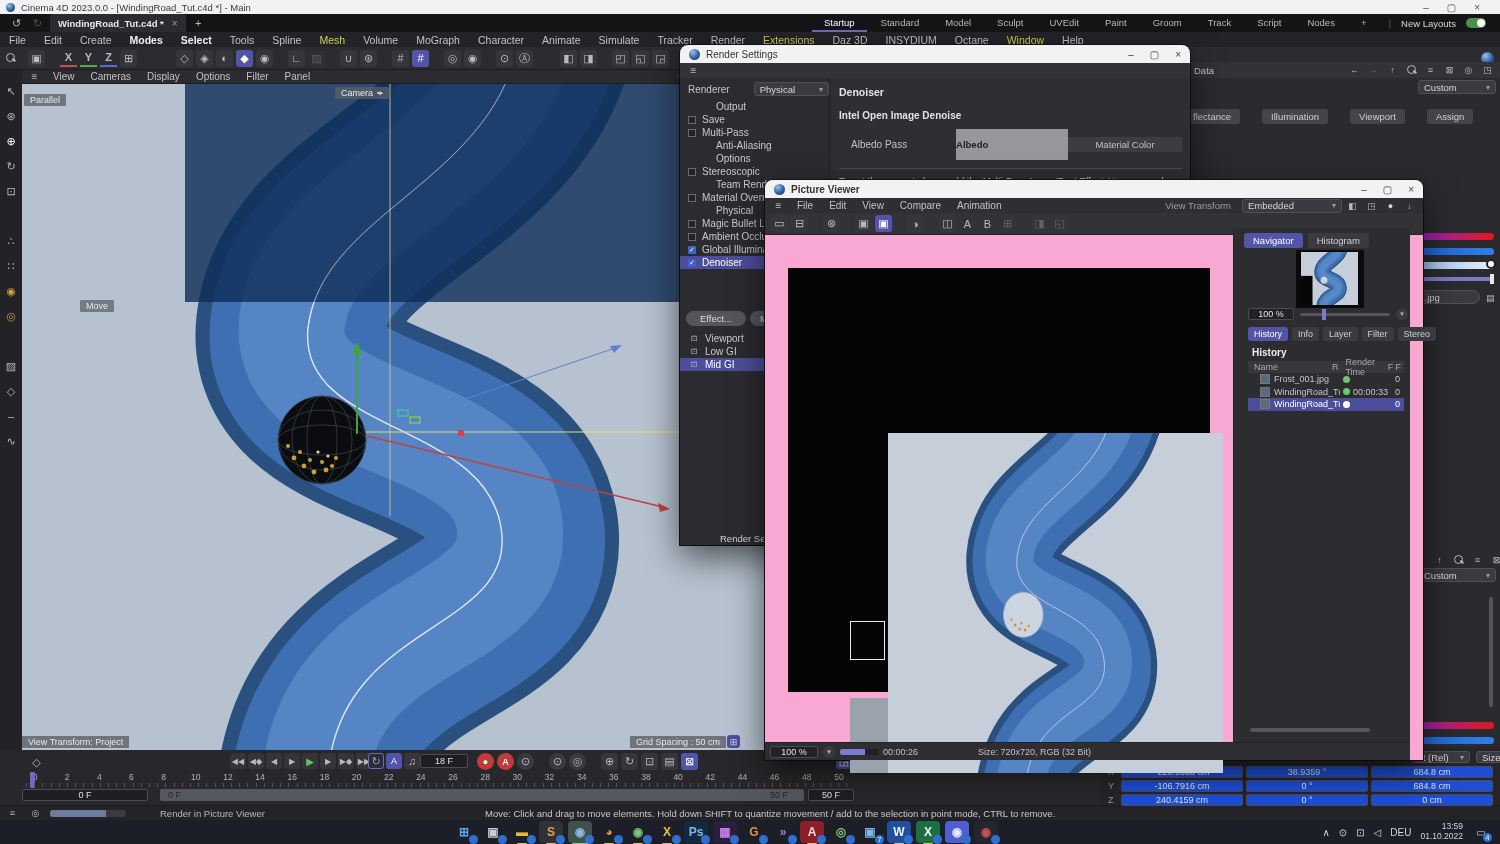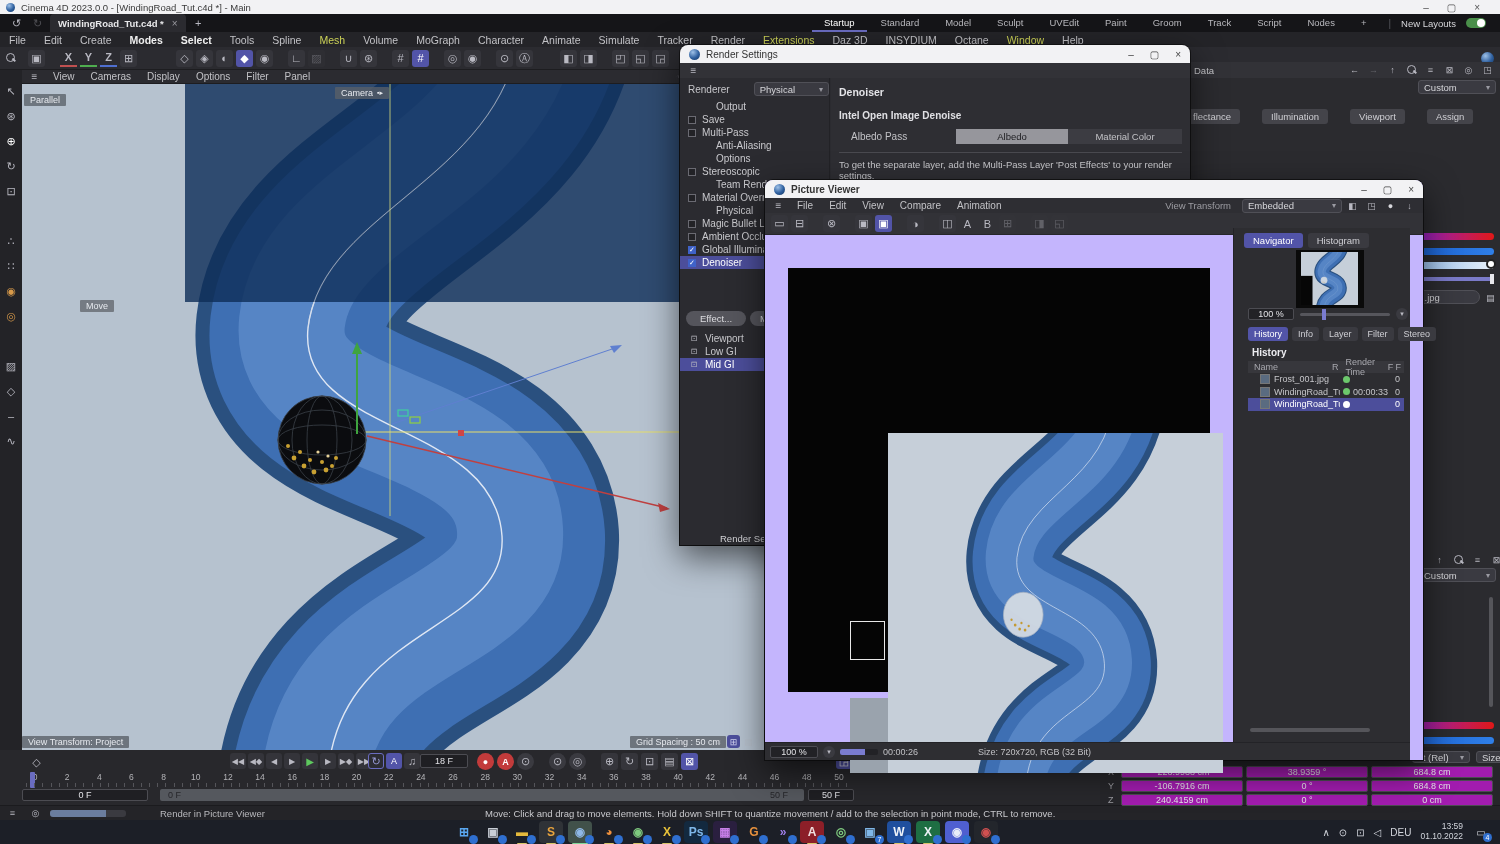--- a/index.html
+++ b/index.html
@@ -47,21 +47,21 @@
 .tr-row.green-dot .dot{background:#6cc86c}
 .tr-row.white-dot .dot{background:#fff}
 .thumbic{width:10px;height:10px;background:#5a6b80;border:1px solid #777;margin:0 4px 0 12px;flex:0 0 auex}
 .tapp{position:relative;width:24px;height:22px;display:flex;align-items:center;justify-content:center;border-radius:4px;font-size:12px;font-weight:bold}
 .tapp.open::after{content:"";position:absolute;bottom:-2px;left:7px;right:7px;height:2px;background:#d8c66a;border-radius:2px}
 .tapp.active{background:#41514a}
 .tapp.active::after{content:"";position:absolute;bottom:-2px;left:4px;right:4px;height:2px;background:#7fd89a;border-radius:2px}
 .tapp .bdg{position:absolute;right:-2px;bottom:-1px;background:#2f6fd0;color:#fff;font-size:7px;font-weight:normal;border-radius:50%;width:9px;height:9px;display:flex;align-items:center;justify-content:center}
 .gradbar{height:7px;border-radius:4px}
 .colhdr{font-size:9px;color:#a8a8ae}
-.field{background:#a21caf;border:1px solid #4c4c52;border-radius:2px;color:#e2e2e6;font-size:9px;display:flex;align-items:center;justify-content:center;height:12px}
+.field{background:#1d4ed8;border:1px solid #4c4c52;border-radius:2px;color:#e2e2e6;font-size:9px;display:flex;align-items:center;justify-content:center;height:12px}
 </style>
 </head>
 <body>
 
 <div id="root">
 
 <svg width="0" height="0" style="position:absolute">
 <defs>
 <symbol id="roadOnly" viewBox="0 0 743 666">
   <path d="M518 -90 C508 90 290 112 275 242 C262 356 488 332 496 452 C502 556 309 540 295 710" fill="none" stroke="#2a507f" stroke-width="202"></path>
@@ -637,30 +637,30 @@
 
     </div>
     <span class="abs" style="left:40px;top:455px;color:#d2d2d6;font-size:9.5px">Render Settin</span>
   </div>
 
   <div class="abs" style="left:151px;top:33px;width:359px;height:467px;background:#2e2e33;padding:6px 8px">
     <div style="color:#e4e4e8;font-size:10.5px;font-weight:bold;padding-top:2px">Denoiser</div>
     <div style="color:#e0e0e4;font-size:10px;font-weight:bold;padding-top:12px">Intel Open Image Denoise</div>
     <div class="flex" style="padding-top:8px;gap:0">
       <span style="color:#c2c2c6;width:118px;padding-left:12px">Albedo Pass</span>
-      <span style="background:#96969c;color:#202024;font-weight:normal;width:113px;text-align:center;padding:2px 0;font-size:9.5px">Albedo</span>
+      <span style="background:#96969c;color:#202024;font-weight:bold;width:113px;text-align:left;padding:10px 0;font-size:9.5px">Albedo</span>
       <span style="background:#3c3c42;color:#c2c2c6;width:115px;text-align:center;padding:2px 0;font-size:9.5px">Material Color</span>
     </div>
     <div style="border-top:1px solid #4a4a50;margin-top:8px"></div>
     <div style="color:#c6c6ca;font-size:9.5px;padding-top:6px">To get the separate layer, add the Multi-Pass Layer 'Post Effects' to your render settings.</div>
     <div style="color:#c6c6ca;font-size:9.5px;padding-top:5px">For best results, add the corresponding Albedo and the 'Material Normal' Multi-Passes.</div>
   </div>
 </div>
 
-<div class="win" style="left:765px;top:180px;width:658px;height:580px;z-index:6;background:#c4b5fd">
+<div class="win" style="left:765px;top:180px;width:658px;height:580px;z-index:6;background:#f9a8d4">
   <div class="wtb">
     <span class="c4dball"></span>
     <span style="font-weight:bold">Picture Viewer</span>
     <span class="wctrl">
       <span>–</span>
       <span>▢</span>
       <span>×</span>
     </span>
   </div>
   <div class="flex" style="height:15px;background:#2e2e33;padding:0 5px;gap:2px">

